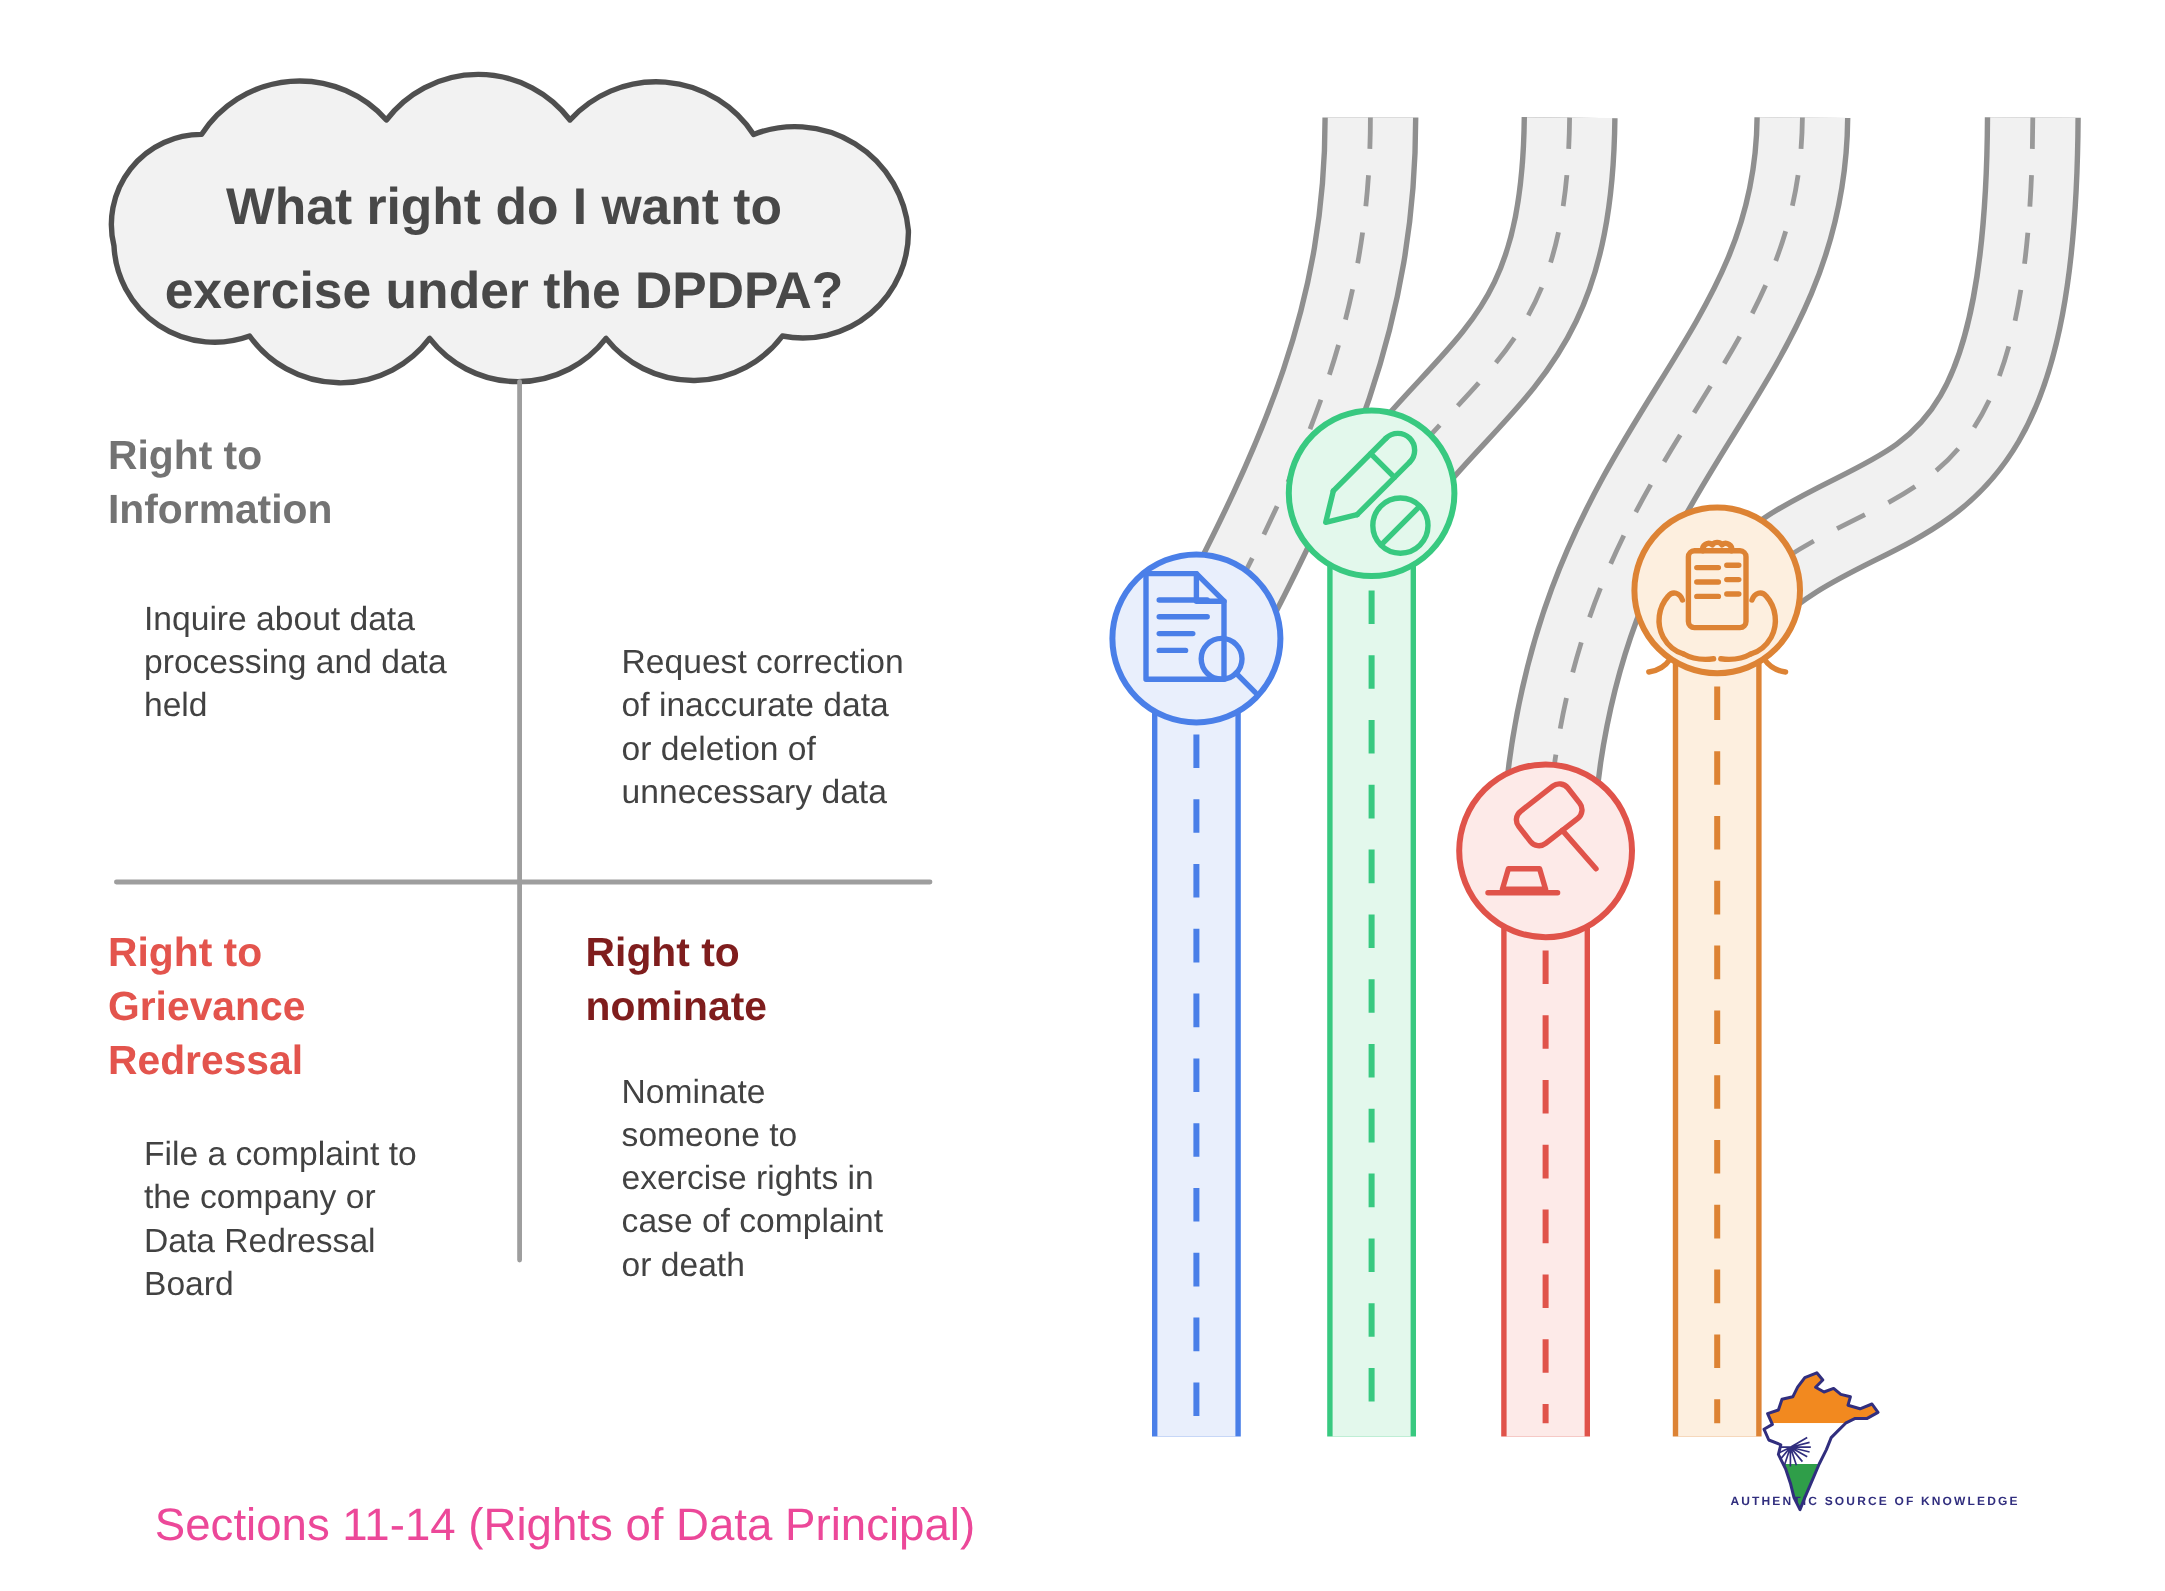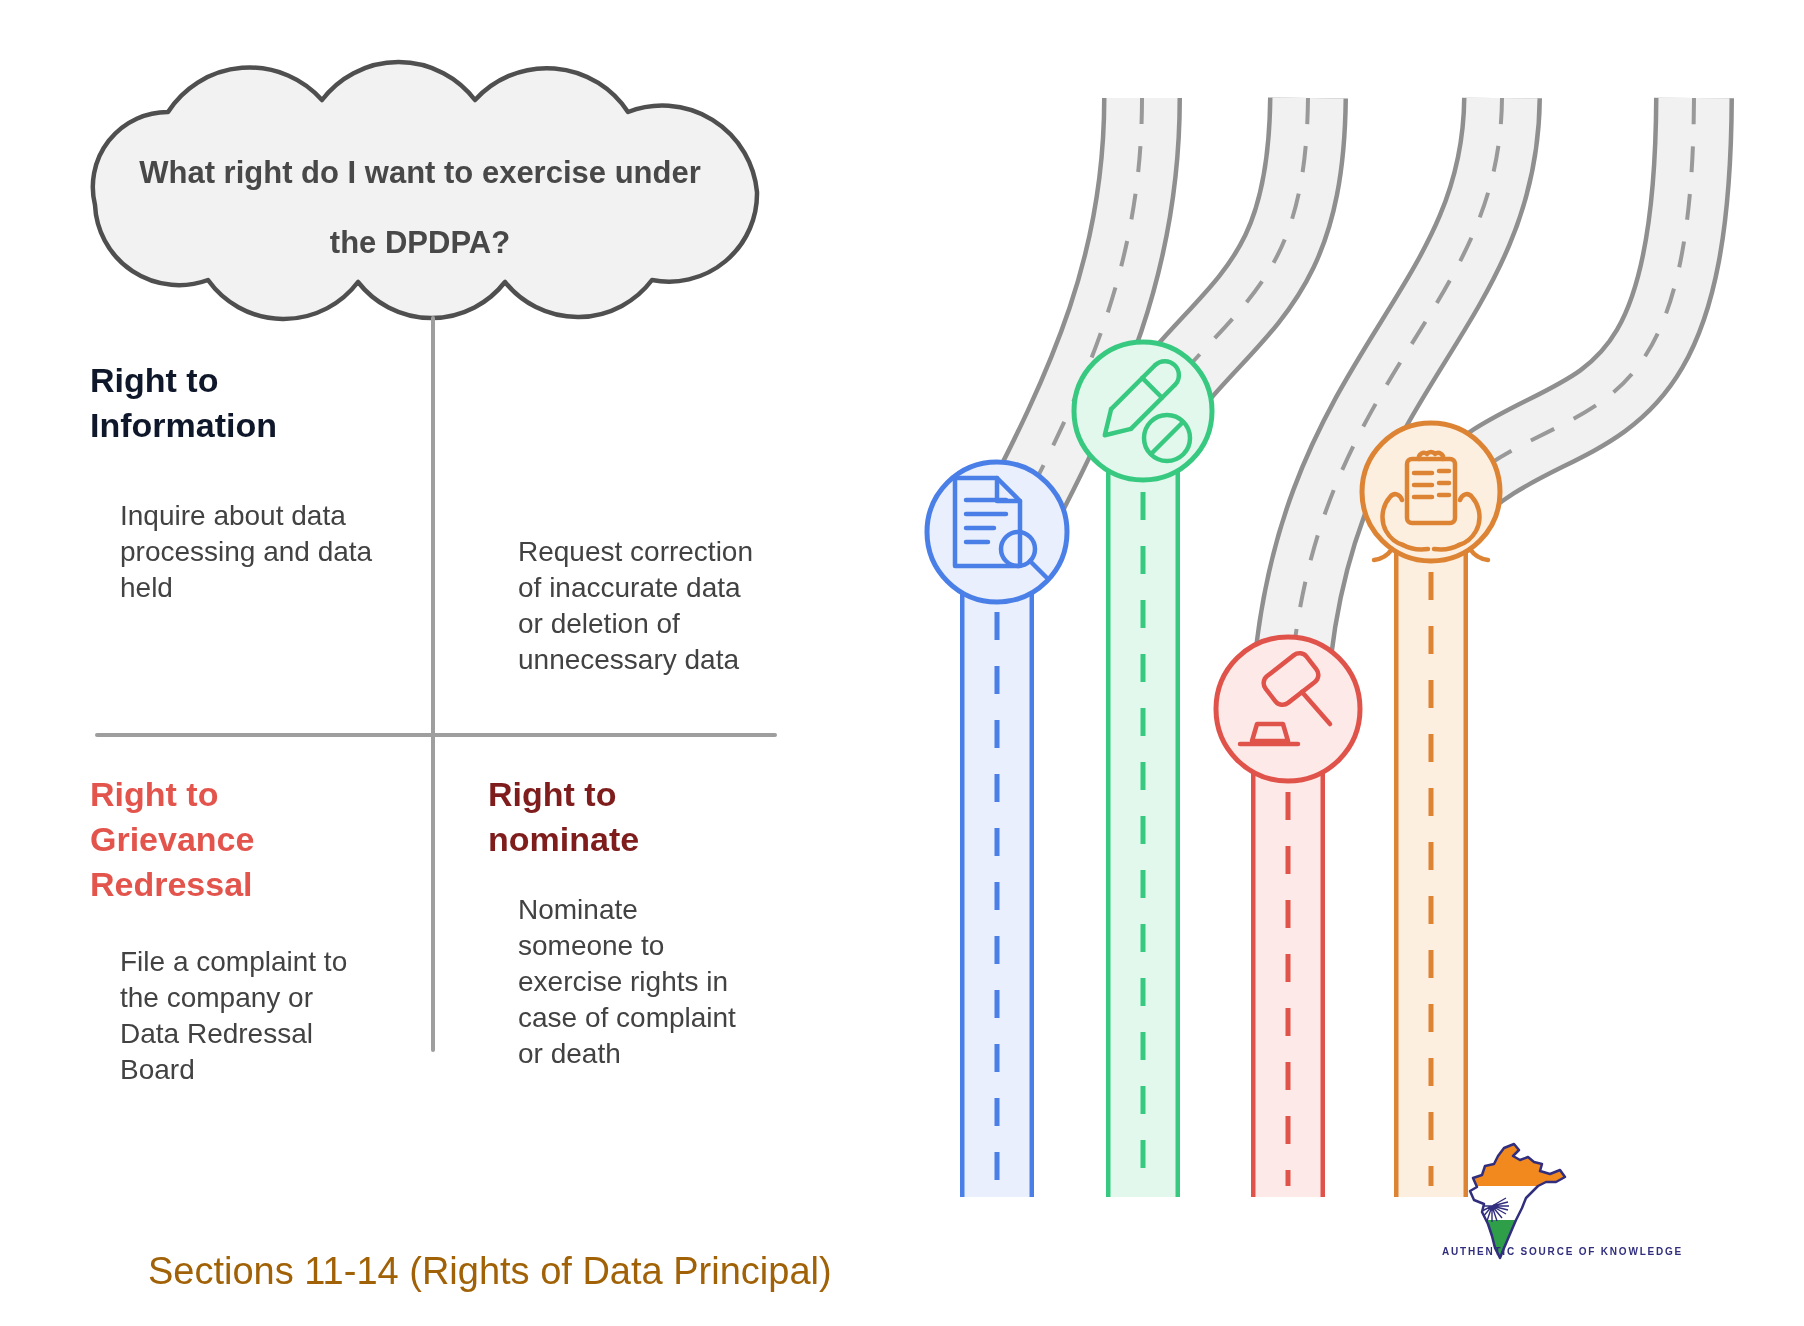--- a/index.html
+++ b/index.html
@@ -1,35 +1,35 @@
 <!DOCTYPE html>
 <html><head>
 <meta charset="utf-8">
 <style>
   html,body{margin:0;padding:0;background:#fff;}
   #stage{position:relative;width:1804px;height:1326px;background:#ffffff;overflow:hidden;
          font-family:"Liberation Sans","DejaVu Sans",sans-serif;}
   #art{position:absolute;left:0;top:0;}
   .abs{position:absolute;}
   .bubble-title{left:128px;top:138px;width:584px;text-align:center;
-    font-size:31px;font-weight:bold;line-height:70px;color:#484848;}
+    font-size:43px;font-weight:bold;line-height:70px;color:#484848;}
   .q-head{font-weight:bold;font-size:34px;line-height:45px;}
   .q-body{font-size:28px;line-height:36px;color:#424242;margin-left:30px;}
-  .q1h{left:90px;top:358px;width:280px;color:#0f172a;}
+  .q1h{left:90px;top:358px;width:280px;color:#737373;}
   .q1b{left:90px;top:498px;width:280px;}
   .q2h{left:488px;top:358px;width:268px;color:#35c788;}
   .q2b{left:488px;top:534px;width:255px;}
   .q3h{left:90px;top:772px;width:220px;color:#e3544d;}
   .q3b{left:90px;top:944px;width:258px;}
   .q4h{left:488px;top:772px;width:220px;color:#7f1d1d;}
   .q4b{left:488px;top:892px;width:230px;}
   .divider{background:#9e9e9e;border-radius:3px;}
   .div-v{left:431px;top:316px;width:4px;height:736px;}
   .div-h{left:95px;top:733px;width:682px;height:4px;}
-  .caption{left:148px;top:1250px;font-size:38px;color:#a16207;}
+  .caption{left:129px;top:1250px;font-size:38px;color:#ec4899;}
   .brand{left:1532px;top:1204px;font-size:36px;font-weight:bold;color:#312e7e;letter-spacing:3px;}
   .tagline{left:1442px;top:1246px;font-size:10px;font-weight:bold;color:#312e7e;letter-spacing:1.8px;}
 </style>
 </head>
 <body>
 
 <div id="stage">
 
   <svg id="art" width="1804" height="1326" viewBox="0 0 1804 1326">
 

